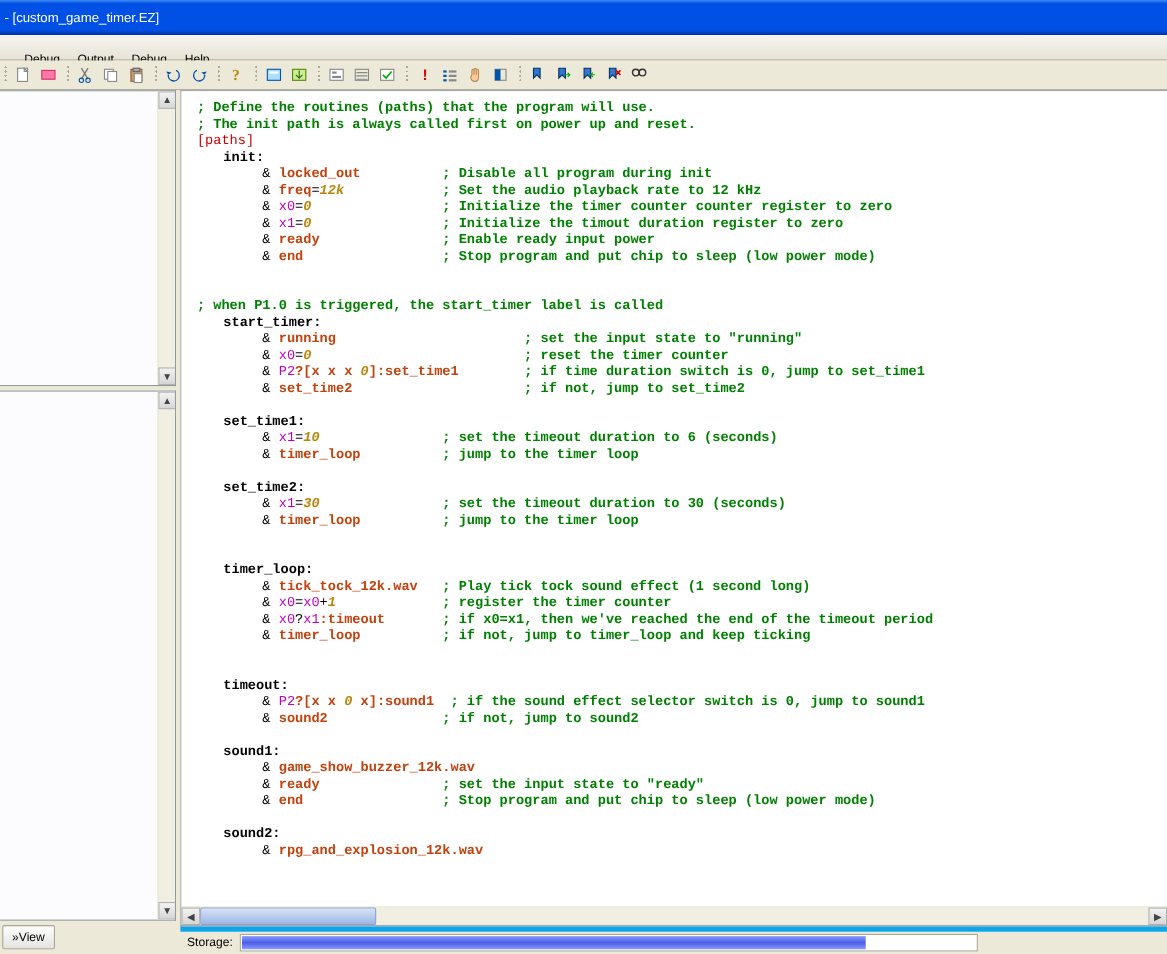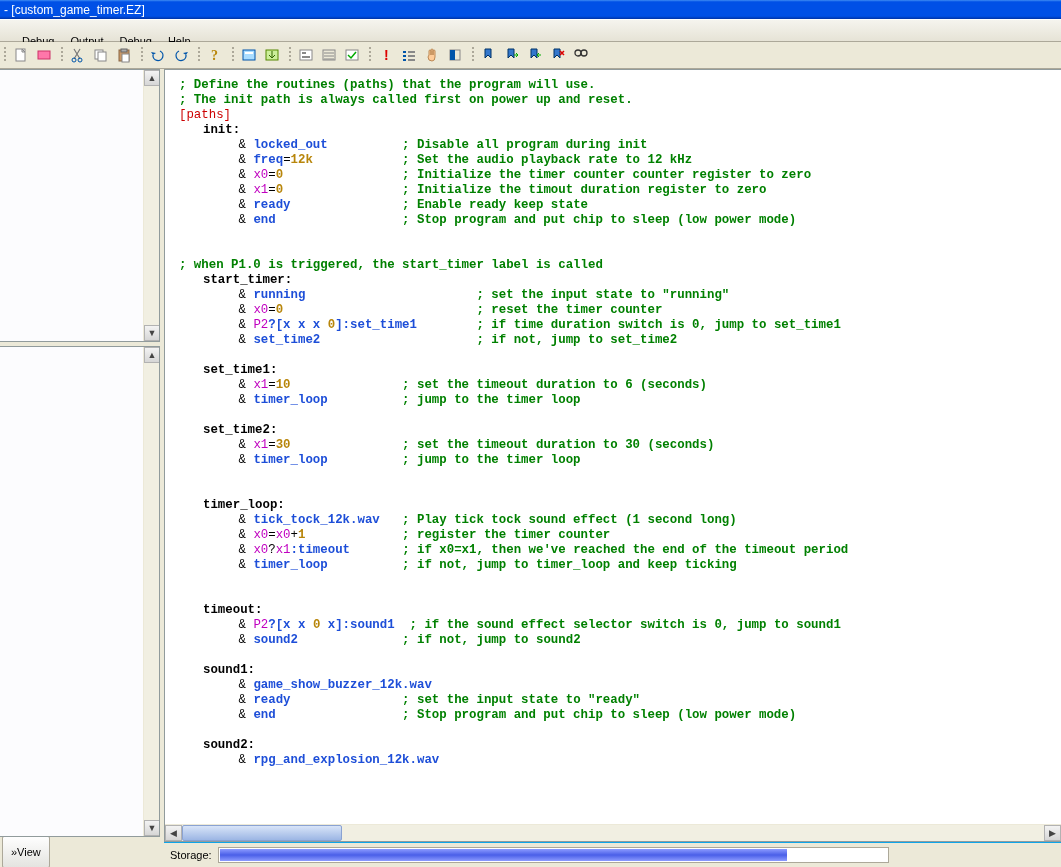--- a/index.html
+++ b/index.html
@@ -14,21 +14,21 @@
     width: 1061px;
     height: 867px;
     display: flex;
     flex-direction: column;
     border-left: none;
     border-top: none;
     background: #ece9d8;
   }
   
   .titlebar {
-    height: 19px;
+    height: 32px;
     background: linear-gradient(to bottom, #3f8cf3 0%, #0050e6 10%, #0050e6 85%, #0033a6 100%);
     color: white;
     display: flex;
     align-items: center;
     padding: 0 4px;
     font-size: 12px;
     text-align: right;
   }
   
   .menubar {
@@ -129,21 +129,21 @@
   .vscroll .arrow.down { position:absolute; bottom:0; }
   .splitter-h { height: 4px; background: #ece9d8; cursor: row-resize; }
   .splitter-v { width: 4px; background: #ece9d8; cursor: col-resize; }
   .left-bottom {
     height: 30px;
     display: flex;
     align-items: center;
     padding: 2px;
   }
   .view-btn {
-    height: 32px;
+    height: 22px;
     padding: 0 8px;
     background: linear-gradient(to bottom,#fefefe,#e4e4e0);
     border: 1px solid #aca899;
     border-radius: 2px;
     font-family: inherit;
     font-size: 11px;
   }
   
   .right-panel {
     flex: 1;
@@ -169,23 +169,23 @@
     font-size: 12.4px;
     line-height: 15px;
     white-space: pre;
     color: #000;
     background: #fff;
   }
   .kw-amp { color: #000; }
   .kw-paths { color: #cc0000; font-weight: normal; }
   .kw-comment { color: #008000; font-weight: bold; }
   .kw-label { color: #000; font-weight: bold; margin-left: 24px; }
-  .kw-cmd { color: #1d4ed8; font-weight: bold; text-align: center; }
+  .kw-cmd { color: #c2410c; font-weight: bold; text-align: center; }
   .kw-var { color: #c000c0; font-weight: normal; }
-  .kw-num { color: #b8860b; font-weight: bold; }
+  .kw-num { color: #b8860b; font-weight: bold; font-style: italic; }
   .hscroll {
     height: 17px;
     background: #f1efe2;
     display: flex;
     align-items: stretch;
     border-top: 1px solid #ece9d8;
   }
   .hscroll .arrow {
     width: 17px;
     background: linear-gradient(to bottom,#f3f3f3,#d6d6d6);
@@ -200,21 +200,21 @@
     border:1px solid #8aa2d2;
     border-radius:2px;
   }
   
   .statusbar {
     height: 25px;
     display:flex;
     align-items:center;
     padding: 0 6px;
     gap:6px;
-    border-top: 1px solid #0ea5e9;
+    border-top: 5px solid #0ea5e9;
   }
   .statuslabel { color:#000; }
   .progress {
     flex:1;
     height:16px;
     max-width: 720px;
     border:1px solid #aca899;
     background:#fff;
     padding:1px;
     position:relative;
@@ -432,21 +432,21 @@
     <div class="right-panel">
       <div class="editor-wrap">
         <div class="editor" id="editor"><span class="kw-comment">; Define the routines (paths) that the program will use.</span>
 <span class="kw-comment">; The init path is always called first on power up and reset.</span>
 <span class="kw-paths">[paths]</span>
 <span class="kw-label">init:</span>
         <span class="kw-amp">&amp; </span><span class="kw-cmd">locked_out</span>          <span class="kw-comment">; Disable all program during init</span>
         <span class="kw-amp">&amp; </span><span class="kw-cmd">freq</span><span class="kw-amp">=</span><span class="kw-num">12k</span>            <span class="kw-comment">; Set the audio playback rate to 12 kHz</span>
         <span class="kw-amp">&amp; </span><span class="kw-var">x0</span><span class="kw-amp">=</span><span class="kw-num">0</span>                <span class="kw-comment">; Initialize the timer counter counter register to zero</span>
         <span class="kw-amp">&amp; </span><span class="kw-var">x1</span><span class="kw-amp">=</span><span class="kw-num">0</span>                <span class="kw-comment">; Initialize the timout duration register to zero</span>
-        <span class="kw-amp">&amp; </span><span class="kw-cmd">ready</span>               <span class="kw-comment">; Enable ready keep state</span>
+        <span class="kw-amp">&amp; </span><span class="kw-cmd">ready</span>               <span class="kw-comment">; Enable ready input power</span>
         <span class="kw-amp">&amp; </span><span class="kw-cmd">end</span>                 <span class="kw-comment">; Stop program and put chip to sleep (low power mode)</span>
 
 
 <span class="kw-comment">; when P1.0 is triggered, the start_timer label is called</span>
 <span class="kw-label">start_timer:</span>
         <span class="kw-amp">&amp; </span><span class="kw-cmd">running</span>                       <span class="kw-comment">; set the input state to "running"</span>
         <span class="kw-amp">&amp; </span><span class="kw-var">x0</span><span class="kw-amp">=</span><span class="kw-num">0</span>                          <span class="kw-comment">; reset the timer counter</span>
         <span class="kw-amp">&amp; </span><span class="kw-var">P2</span><span class="kw-cmd">?[x x x </span><span class="kw-num">0</span><span class="kw-cmd">]:set_time1</span>        <span class="kw-comment">; if time duration switch is 0, jump to set_time1</span>
         <span class="kw-amp">&amp; </span><span class="kw-cmd">set_time2</span>                     <span class="kw-comment">; if not, jump to set_time2</span>
 

